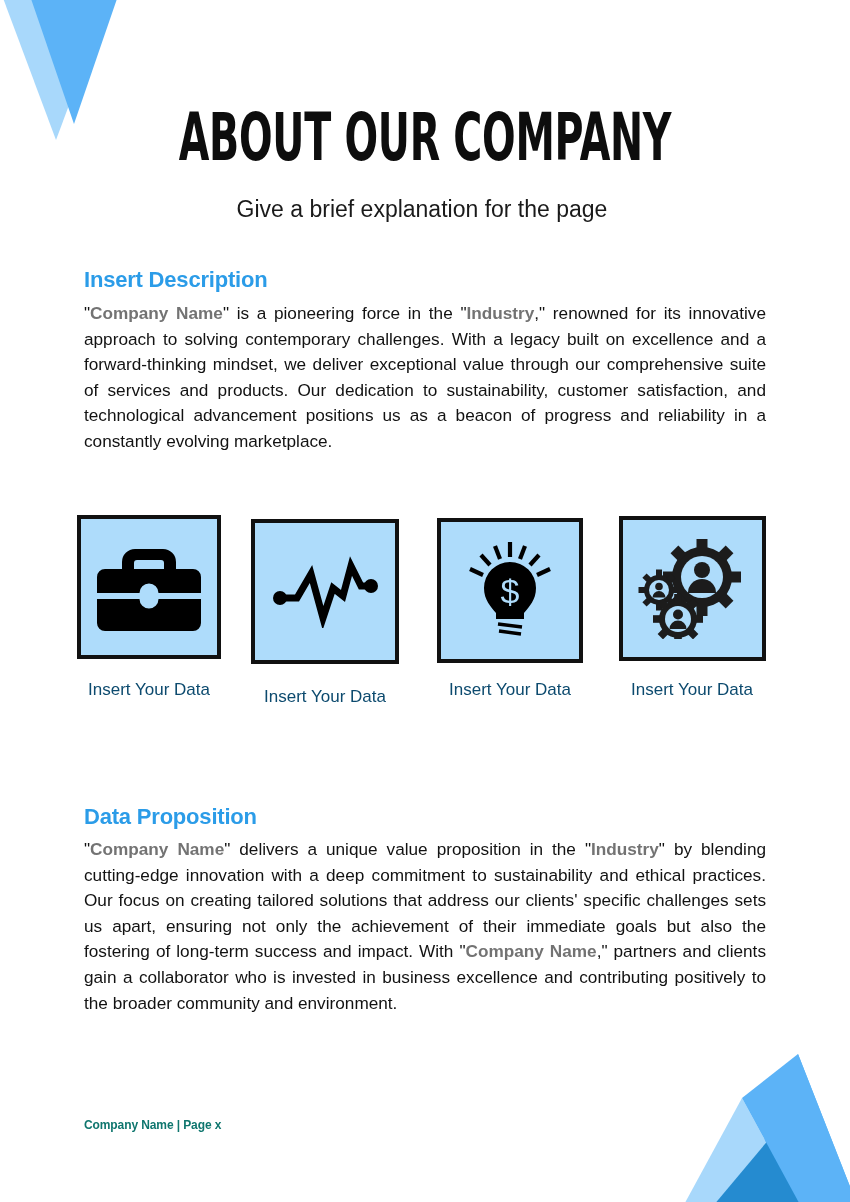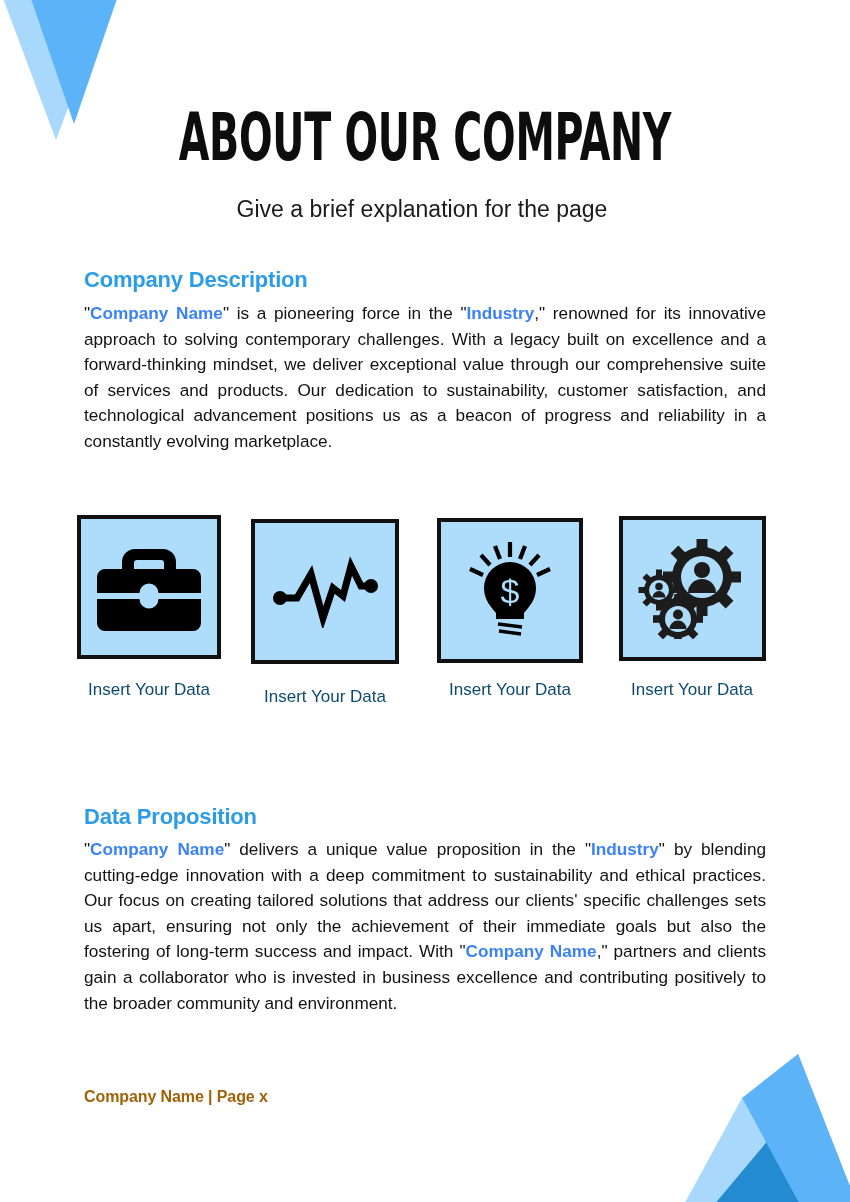--- a/index.html
+++ b/index.html
@@ -86,21 +86,21 @@
     text-justify: inter-word;
     font-size: 17.2px;
     line-height: 25.6px;
     color: #121212;
     font-weight: 400;
   }
   .bc-desc { top: 301px; }
   .bc-value { top: 837px; }
   .body-copy b {
     font-weight: 700;
-    color: #3b82f6;
+    color: #737373;
   }
 
   
   .boxes {
     position: absolute;
     left: 0;
     top: 515px;
     width: 850px;
     height: 250px;
   }
@@ -140,42 +140,42 @@
   }
   .c0 .box-caption { margin-top: 20px; }
   .c1 .box-caption { margin-top: 22px; }
   .c2 .box-caption { margin-top: 16px; }
   .c3 .box-caption { margin-top: 18px; }
 
   
   .footer {
     position: absolute;
     left: 84px;
-    top: 1088px;
-    font-size: 16px;
+    top: 1118px;
+    font-size: 12px;
     font-weight: 700;
-    color: #a16207;
+    color: #0f766e;
     letter-spacing: -0.1px;
   }
 </style>
 </head>
 <body>
 
 <div class="page">
 
   <svg class="deco-tl" viewBox="0 0 200 200">
     <polygon points="0,-10 112,-10 56,140" fill="#A8D8FB"></polygon>
     <polygon points="28,-10 120,-10 74,124" fill="#5CB3F7"></polygon>
   </svg>
 
   <div class="title">ABOUT OUR COMPANY</div>
 
   <div class="subtitle">Give a brief explanation for the page</div>
 
-  <div class="section-heading sh-desc">Company Description</div>
+  <div class="section-heading sh-desc">Insert Description</div>
   <div class="body-copy bc-desc">"<b>Company Name</b>" is a pioneering force in the "<b>Industry</b>," renowned for its innovative approach to solving contemporary challenges. With a legacy built on excellence and a forward-thinking mindset, we deliver exceptional value through our comprehensive suite of services and products. Our dedication to sustainability, customer satisfaction, and technological advancement positions us as a beacon of progress and reliability in a constantly evolving marketplace.</div>
 
   <div class="boxes">
 
     <div class="box-cell c0">
       <div class="icon-box">
         <svg width="104" height="88" viewBox="0 0 104 88">
           <path d="M38 6 h28 a13 13 0 0 1 13 13 v7 h-12 v-6 a3 3 0 0 0 -3 -3 h-24 a3 3 0 0 0 -3 3 v6 h-12 v-7 a13 13 0 0 1 13 -13 z" fill="#000"></path>
           <path d="M8 26 h88 a8 8 0 0 1 8 8 v16 h-42.5 a9.5 9.5 0 0 0 -19 0 h-42.5 v-16 a8 8 0 0 1 8 -8 z" fill="#000"></path>
           <path d="M0 56 h42.5 a9.5 9.5 0 0 0 19 0 h42.5 v24 a8 8 0 0 1 -8 8 h-88 a8 8 0 0 1 -8 -8 z" fill="#000"></path>

